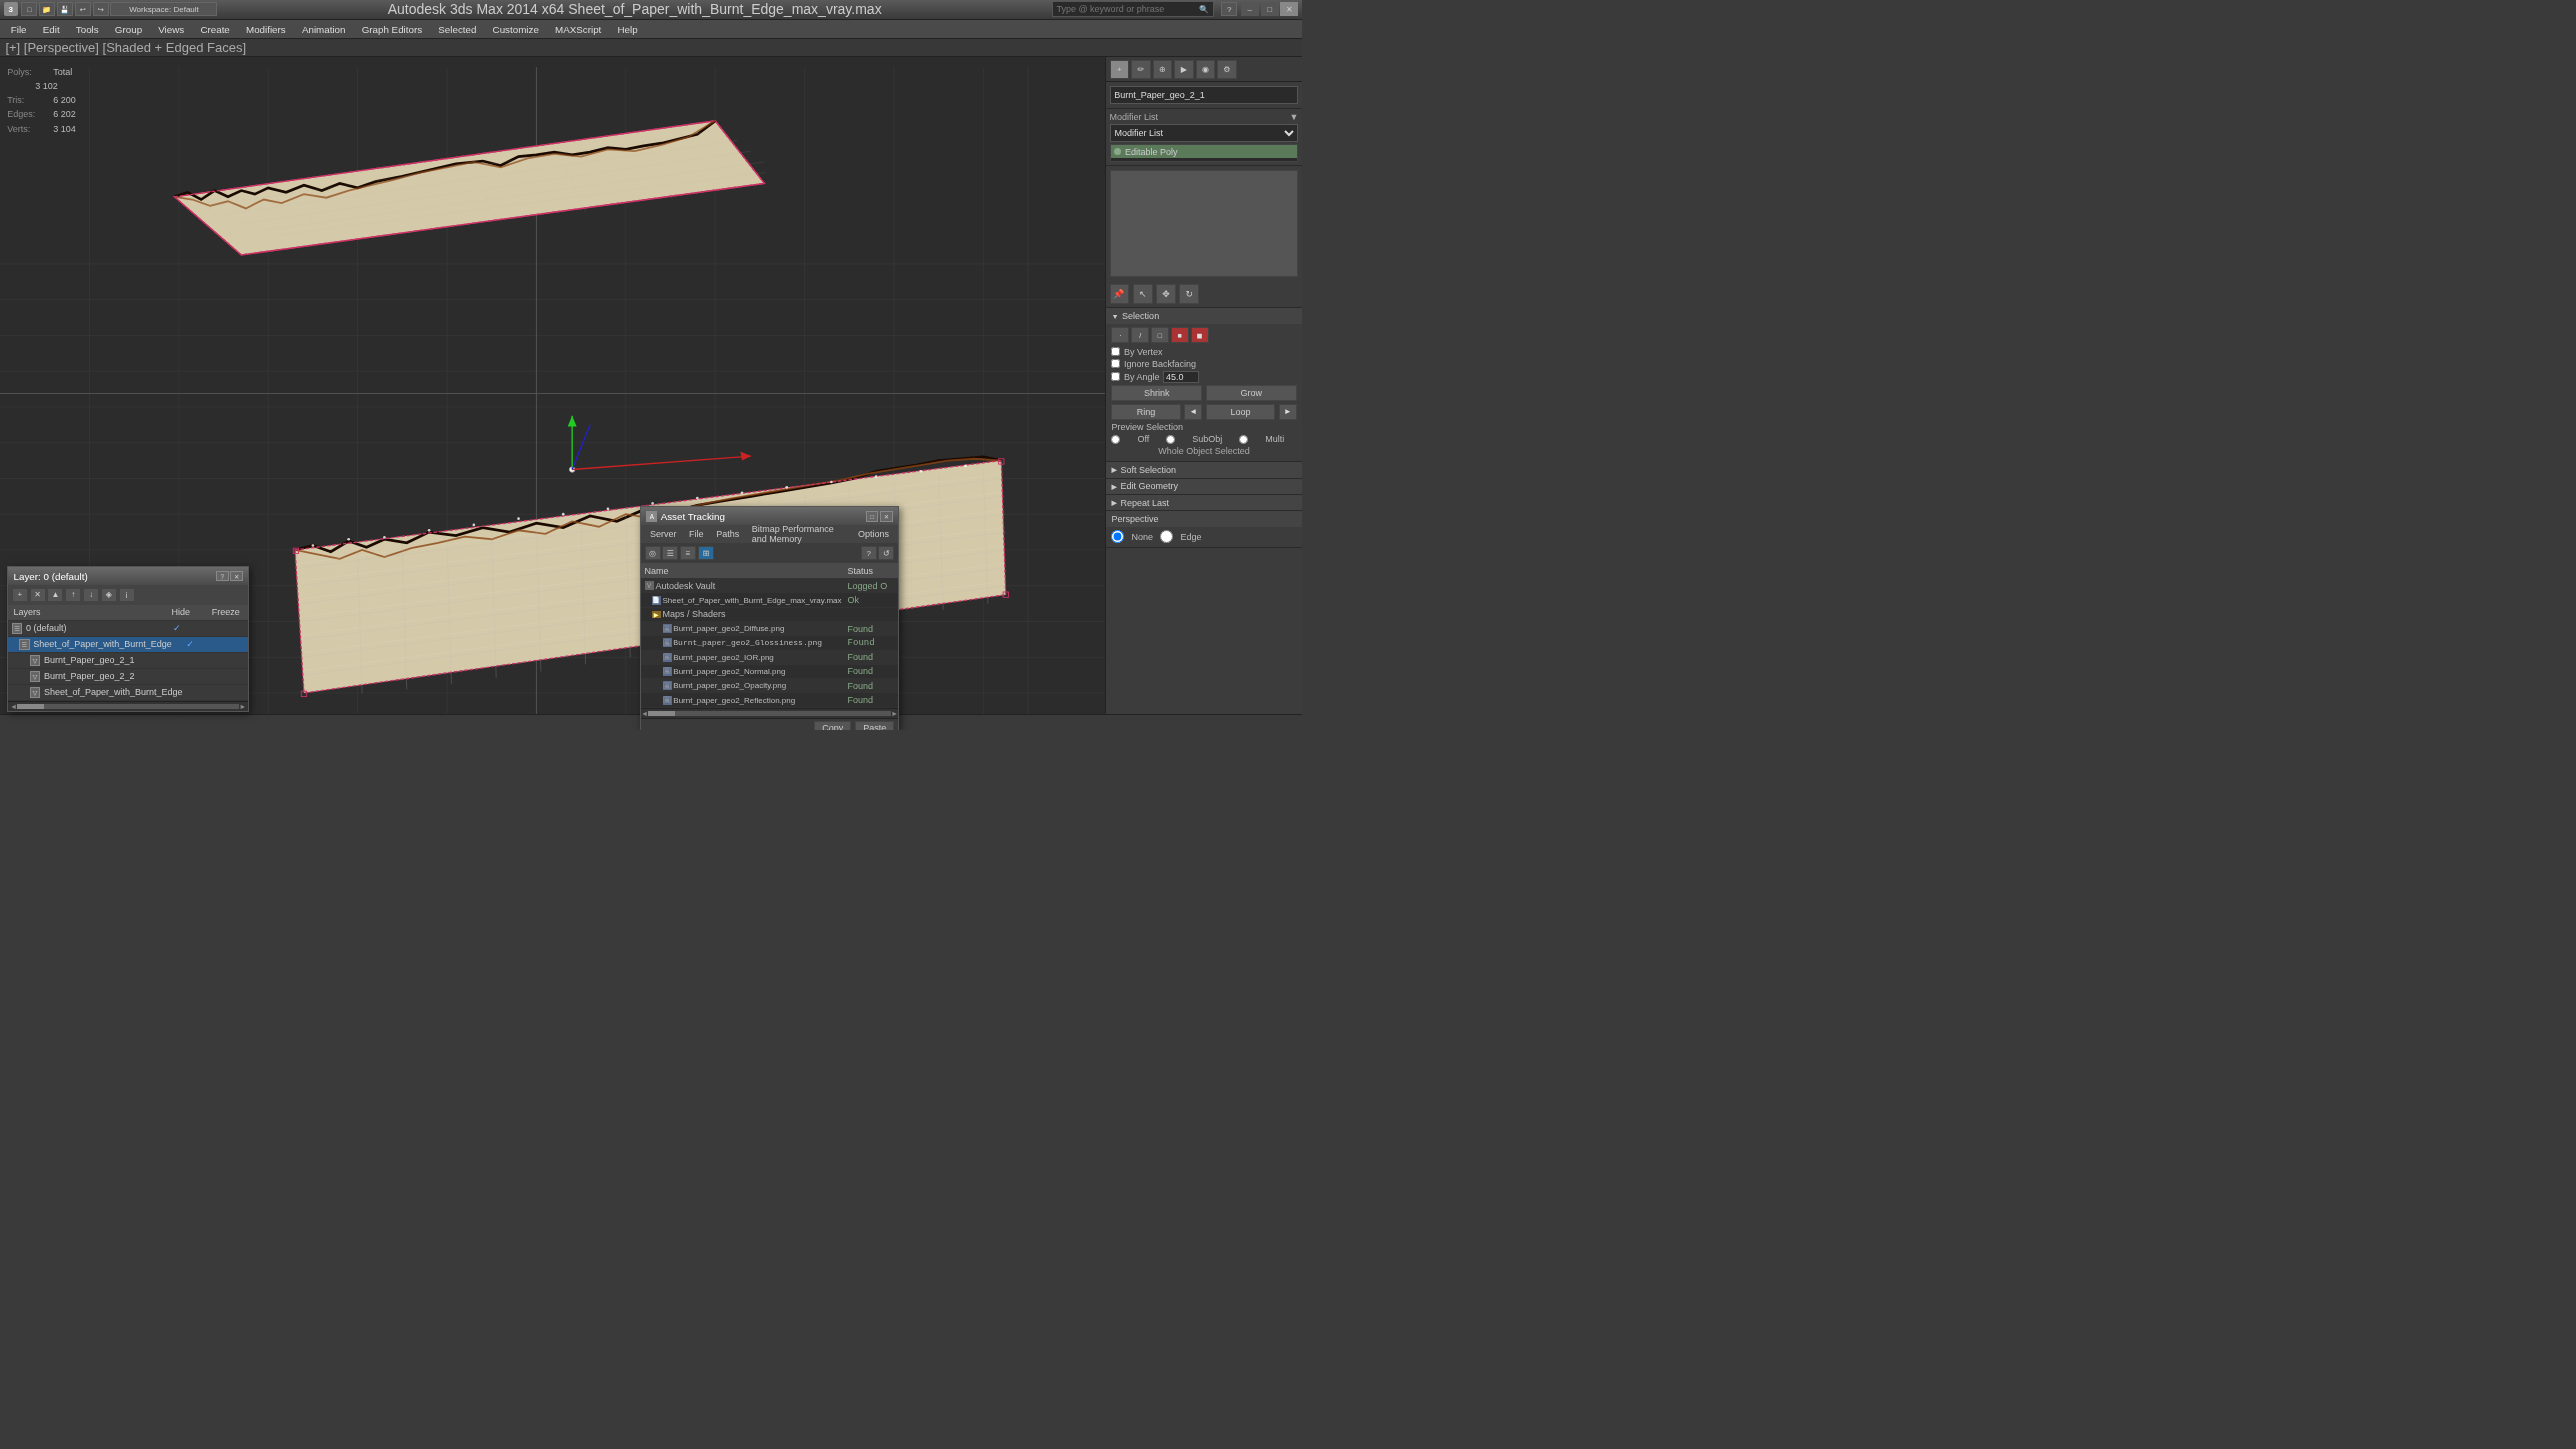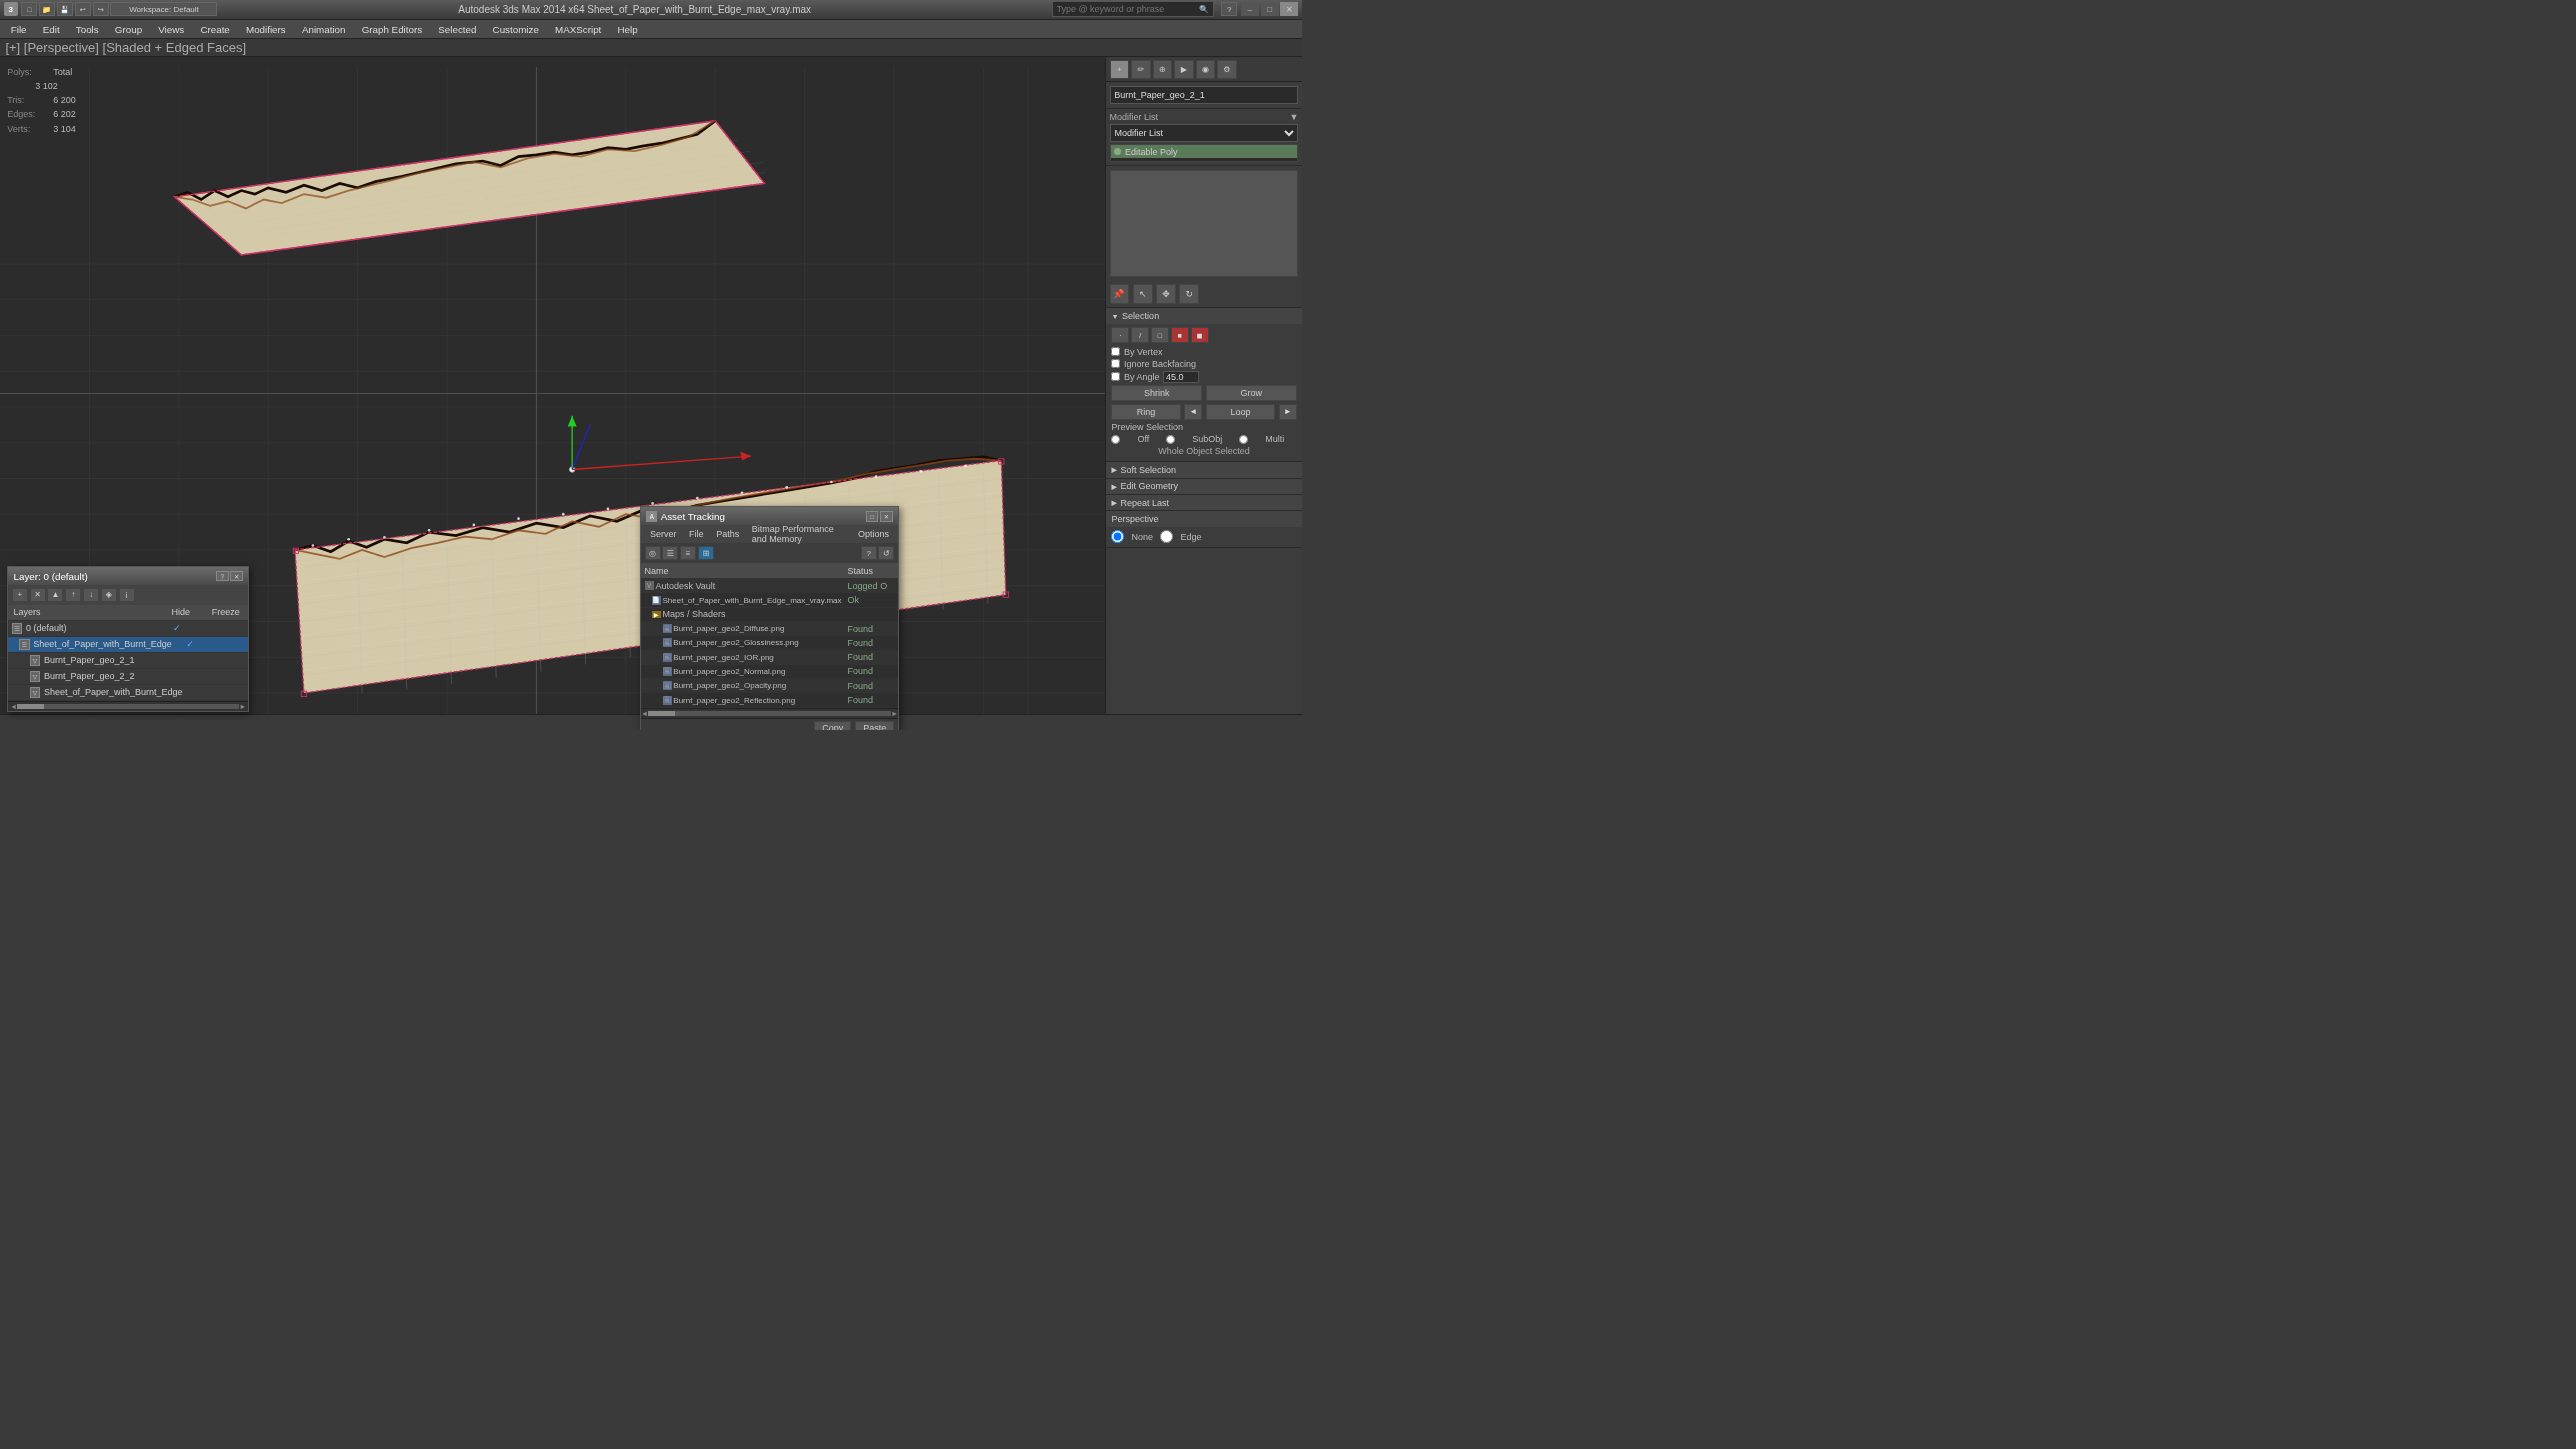--- a/index.html
+++ b/index.html
@@ -44,21 +44,21 @@
     }
     #titlebar .toolbar-icons span {
       width: 16px; height: 14.3px;
       background: #555;
       border: 0.9px solid #666;
       display: flex; align-items: center; justify-content: center;
       font-size: 7.2px; cursor: pointer;
       color: #ccc;
     }
     #titlebar .title-center {
-      font-size: 10px;
+      font-size: 14px;
       color: #ccc;
     }
     #titlebar .search-bar {
       display: flex; align-items: center;
       background: #2a2a2a;
       border: 0.9px solid #555;
       padding: 0.9px 3.6px;
       height: 16px;
     }
     #titlebar .search-bar input {
@@ -872,21 +872,21 @@
         </div>
         <div class="astatus"></div>
       </div>
       <div class="asset-row" style="background:#333;">
         <div class="aname indent2">
           <span class="file-icon png">🖼</span>
           <span style="color:#bbb;font-size:8px;">Burnt_paper_geo2_Diffuse.png</span>
         </div>
         <div class="astatus found">Found</div>
       </div>
-      <div class="asset-row" style="background:#2e2e2e;">
+      <div class="asset-row" style="background:#2e2e2e;font-family:Liberation Mono, monospace;">
         <div class="aname indent2">
           <span class="file-icon png">🖼</span>
           <span style="color:#bbb;font-size:8px;">Burnt_paper_geo2_Glossiness.png</span>
         </div>
         <div class="astatus found">Found</div>
       </div>
       <div class="asset-row" style="background:#333;">
         <div class="aname indent2">
           <span class="file-icon png">🖼</span>
           <span style="color:#bbb;font-size:8px;">Burnt_paper_geo2_IOR.png</span>

